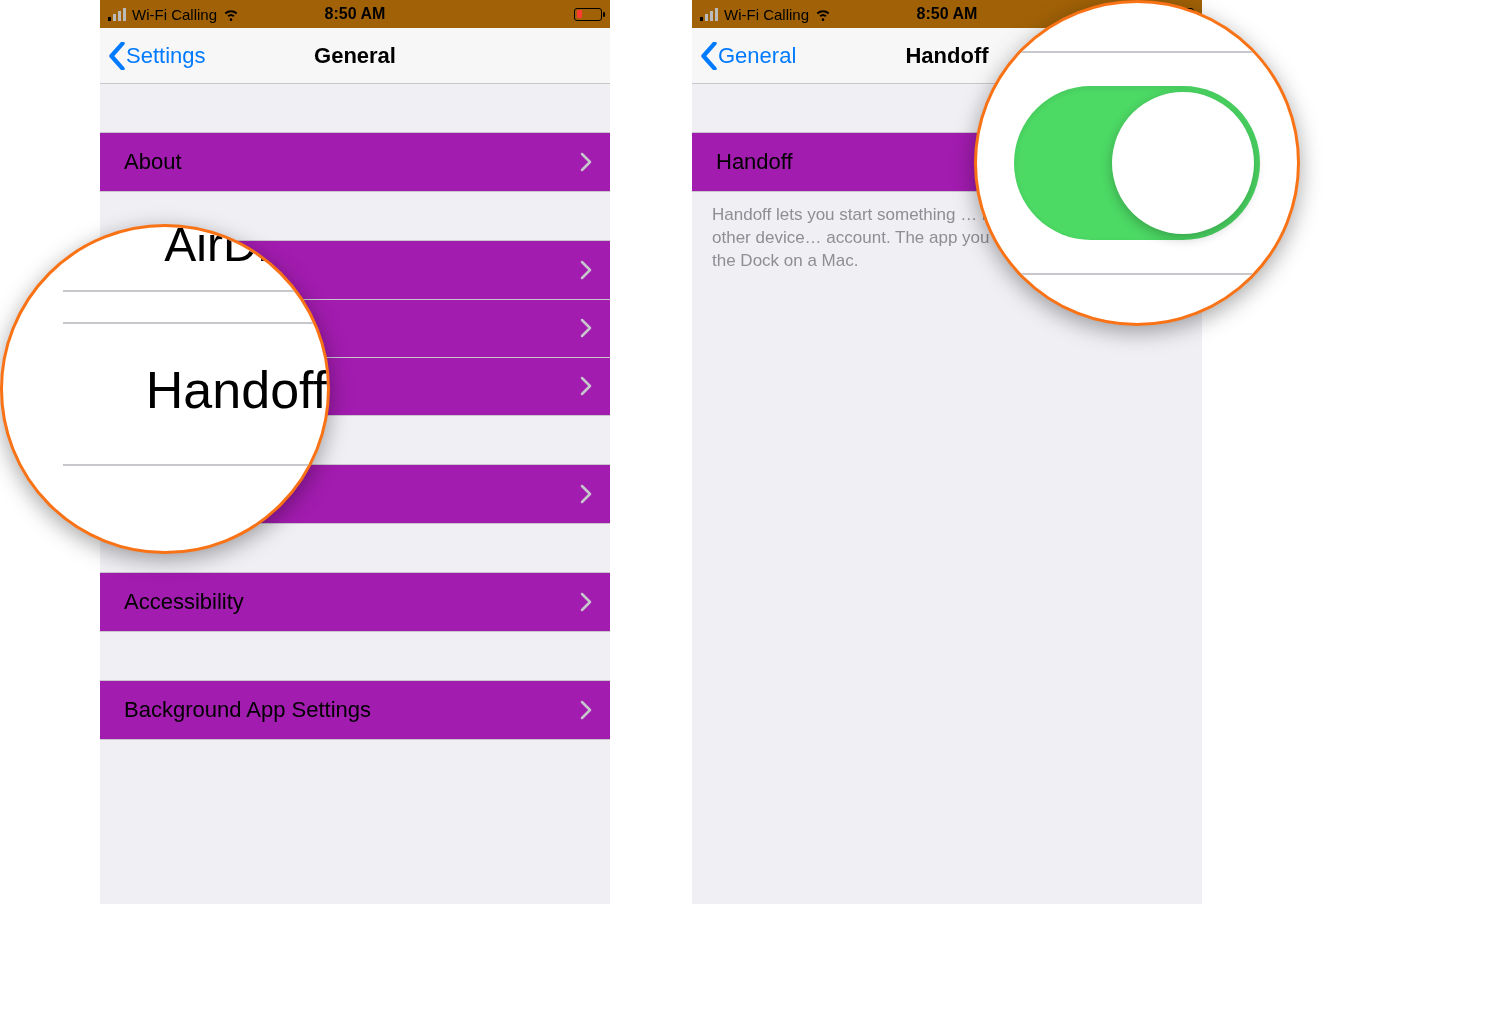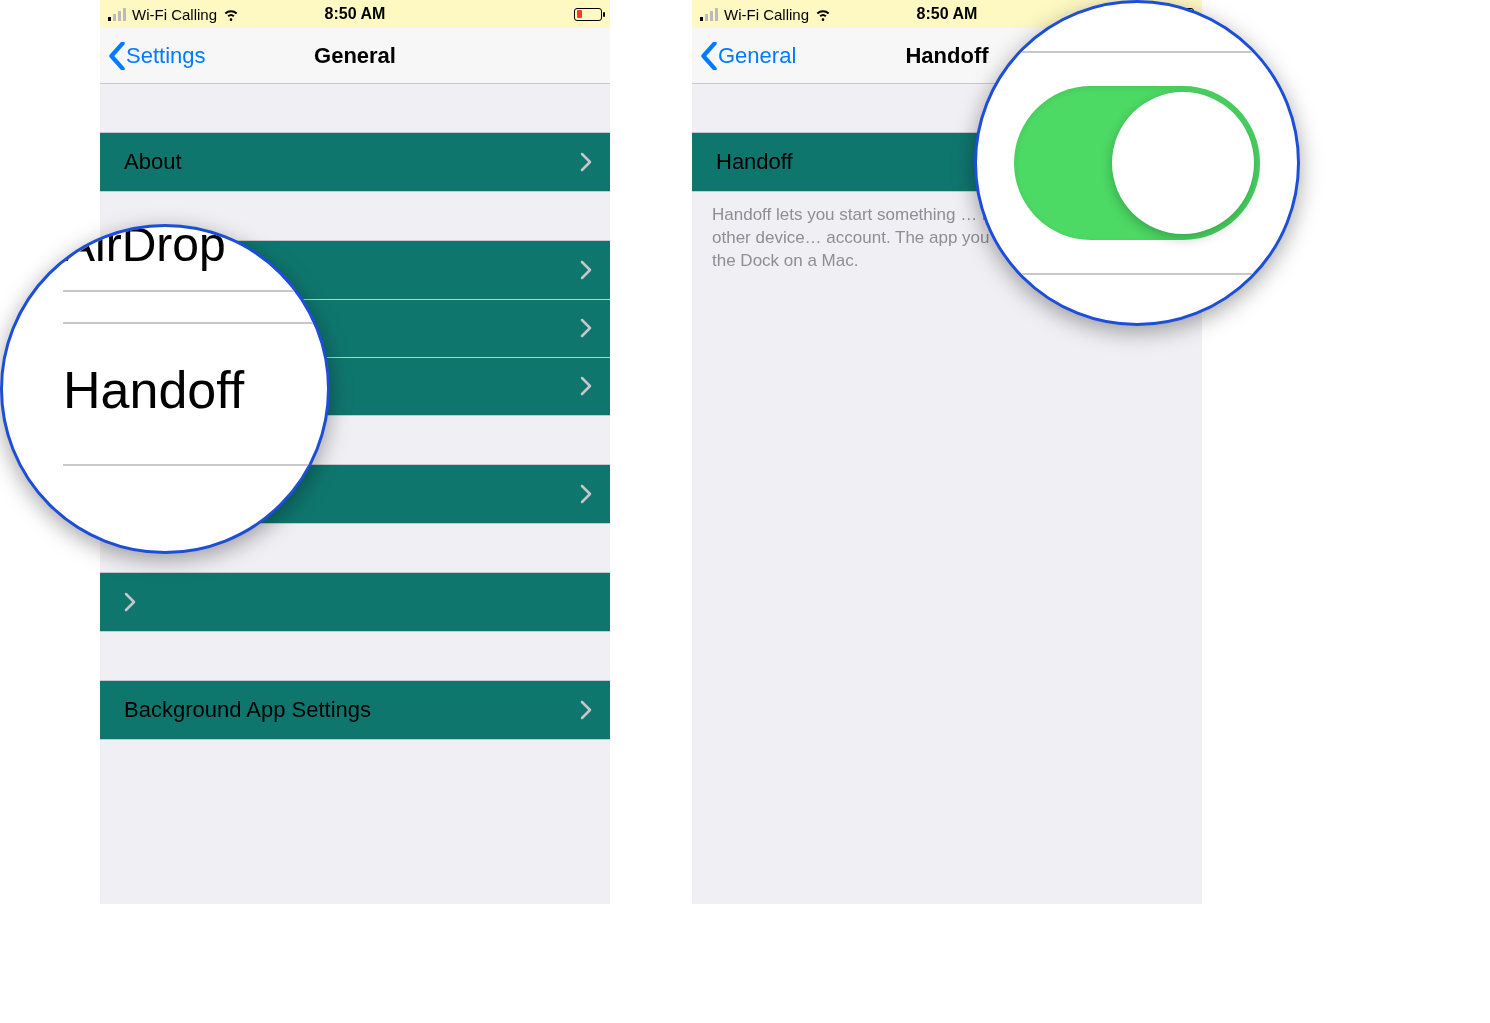--- a/index.html
+++ b/index.html
@@ -18,21 +18,21 @@
     height: 904px;
     background: #efeff4;
     overflow: hidden;
   }
   #phone-left { left: 100px; }
   #phone-right { left: 692px; }
 
   
   .status-bar {
     height: 28px;
-    background: #fef9c3;
+    background: #a16207;
     display: flex;
     align-items: center;
     font-size: 15px;
     font-weight: 600;
     color: #000;
     padding: 0 8px;
     position: relative;
   }
   .status-left { display:flex; align-items:center; gap:6px; }
   .signal {
@@ -74,21 +74,21 @@
     font-weight:400;
   }
   .nav-back svg{ width:18px; height:28px; }
   .nav-title {
     position:absolute; left:0; right:0; text-align:center;
     font-size:22px; font-weight:600; color:#000;
   }
 
   
   .group-spacer { height:48px; }
-  .list-group { background:#0f766e; border-top:1px solid #c8c7cc; border-bottom:1px solid #c8c7cc; }
+  .list-group { background:#a21caf; border-top:1px solid #c8c7cc; border-bottom:1px solid #c8c7cc; }
   .row {
     display:flex; align-items:center; height:58px;
     padding:0 18px 0 24px;
     font-size:22px; color:#000; position:relative;
   }
   .row + .row::before{
     content:""; position:absolute; left:24px; right:0; top:0; height:1px;
     background:#c8c7cc;
   }
   .row .label{ flex:1; }
@@ -107,21 +107,22 @@
   .toggle .knob{
     position:absolute; right:2px; top:2px; width:32px; height:32px;
     background:#fff; border-radius:50%; box-shadow:0 1px 3px rgba(0,0,0,.3);
   }
 
   
   .magnifier {
     position:absolute; border-radius:50%; overflow:hidden;
     background:#fff;
     box-shadow:0 6px 22px rgba(0,0,0,.35);
-    border:3px solid #1d4ed8;
+    border:3px solid #f97316;
+    text-align:right;
   }
   #mag-left {
     left:0; top:224px; width:330px; height:330px;
   }
   #mag-left .mag-inner{
     position:absolute; inset:0;
     display:flex; flex-direction:column; justify-content:flex-start;
   }
   #mag-left .mrow{
     font-size:48px; font-weight:400; color:#000; padding:18px 0 18px 60px;
@@ -244,20 +245,21 @@
             <polyline points="2,2 10,10 2,18" fill="none" stroke="currentColor" stroke-width="2.5" stroke-linecap="round" stroke-linejoin="round"></polyline>
           </svg>
         </span>
     </div>
   </div>
 
   <div class="group-spacer"></div>
 
   <div class="list-group">
     <div class="row">
+      <span class="label">Accessibility</span>
       <span class="chevron">
           <svg viewBox="0 0 12 20">
             <polyline points="2,2 10,10 2,18" fill="none" stroke="currentColor" stroke-width="2.5" stroke-linecap="round" stroke-linejoin="round"></polyline>
           </svg>
         </span>
     </div>
   </div>
 
   <div class="group-spacer"></div>
 

